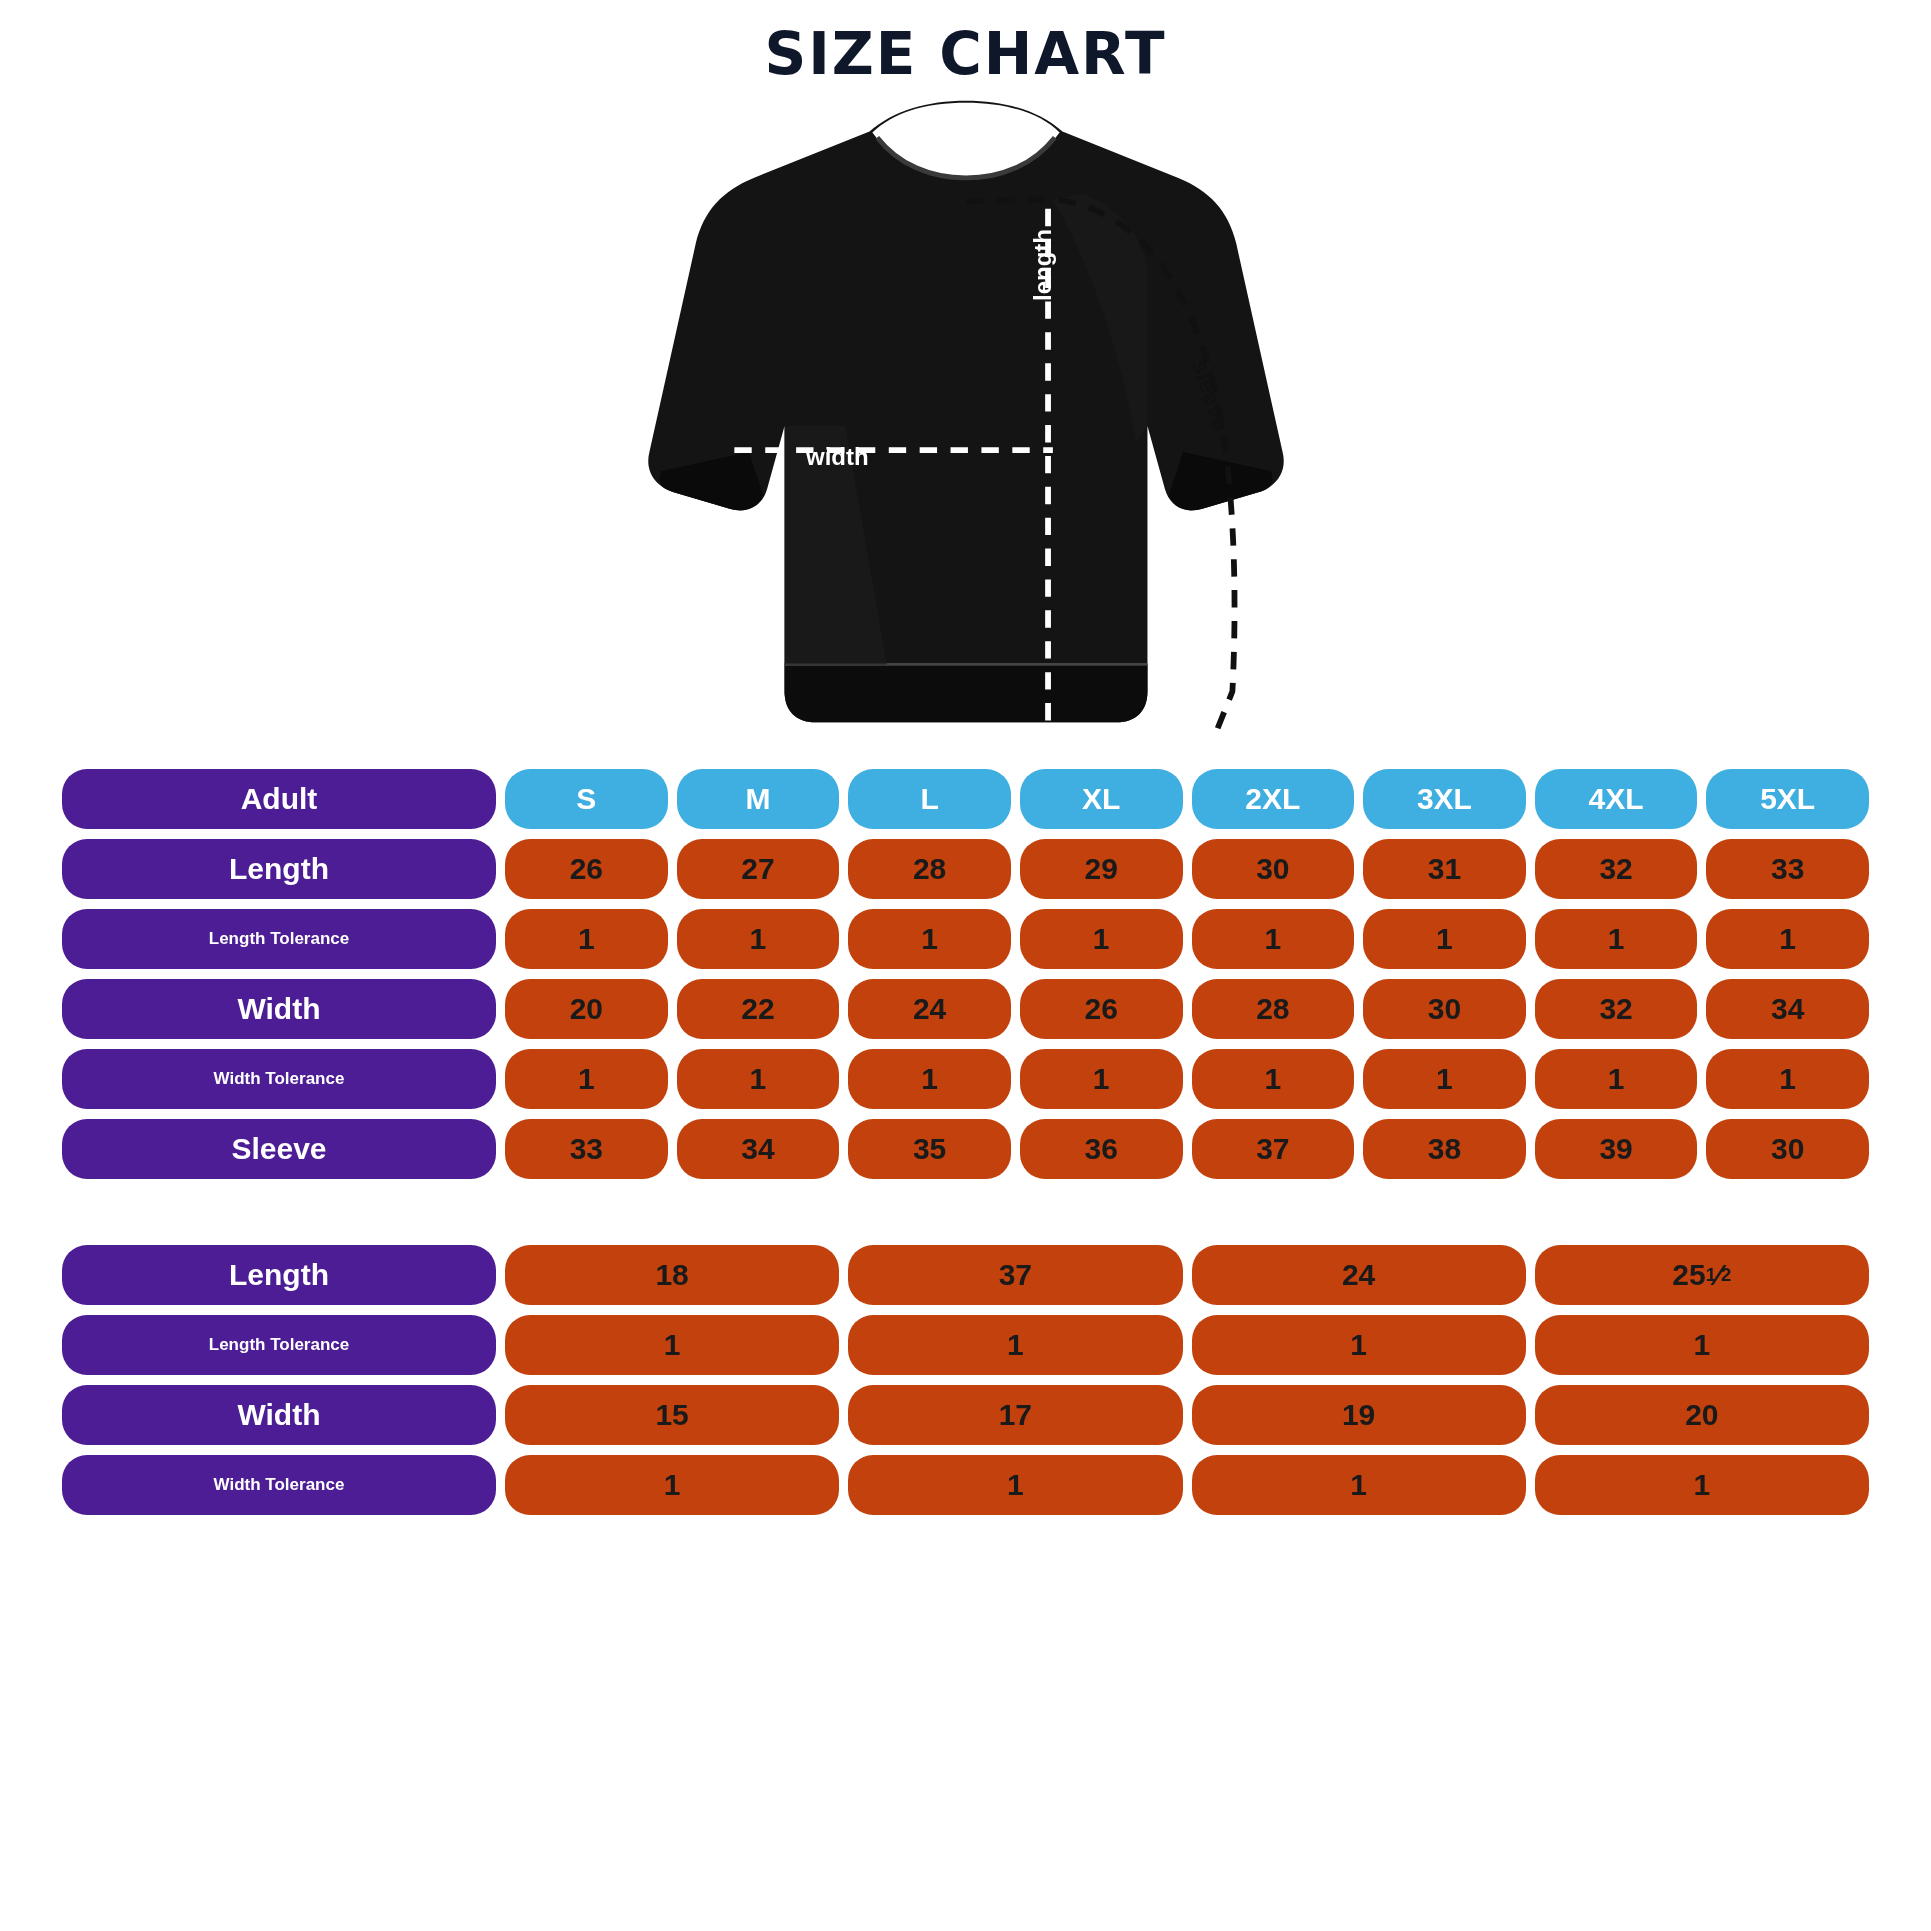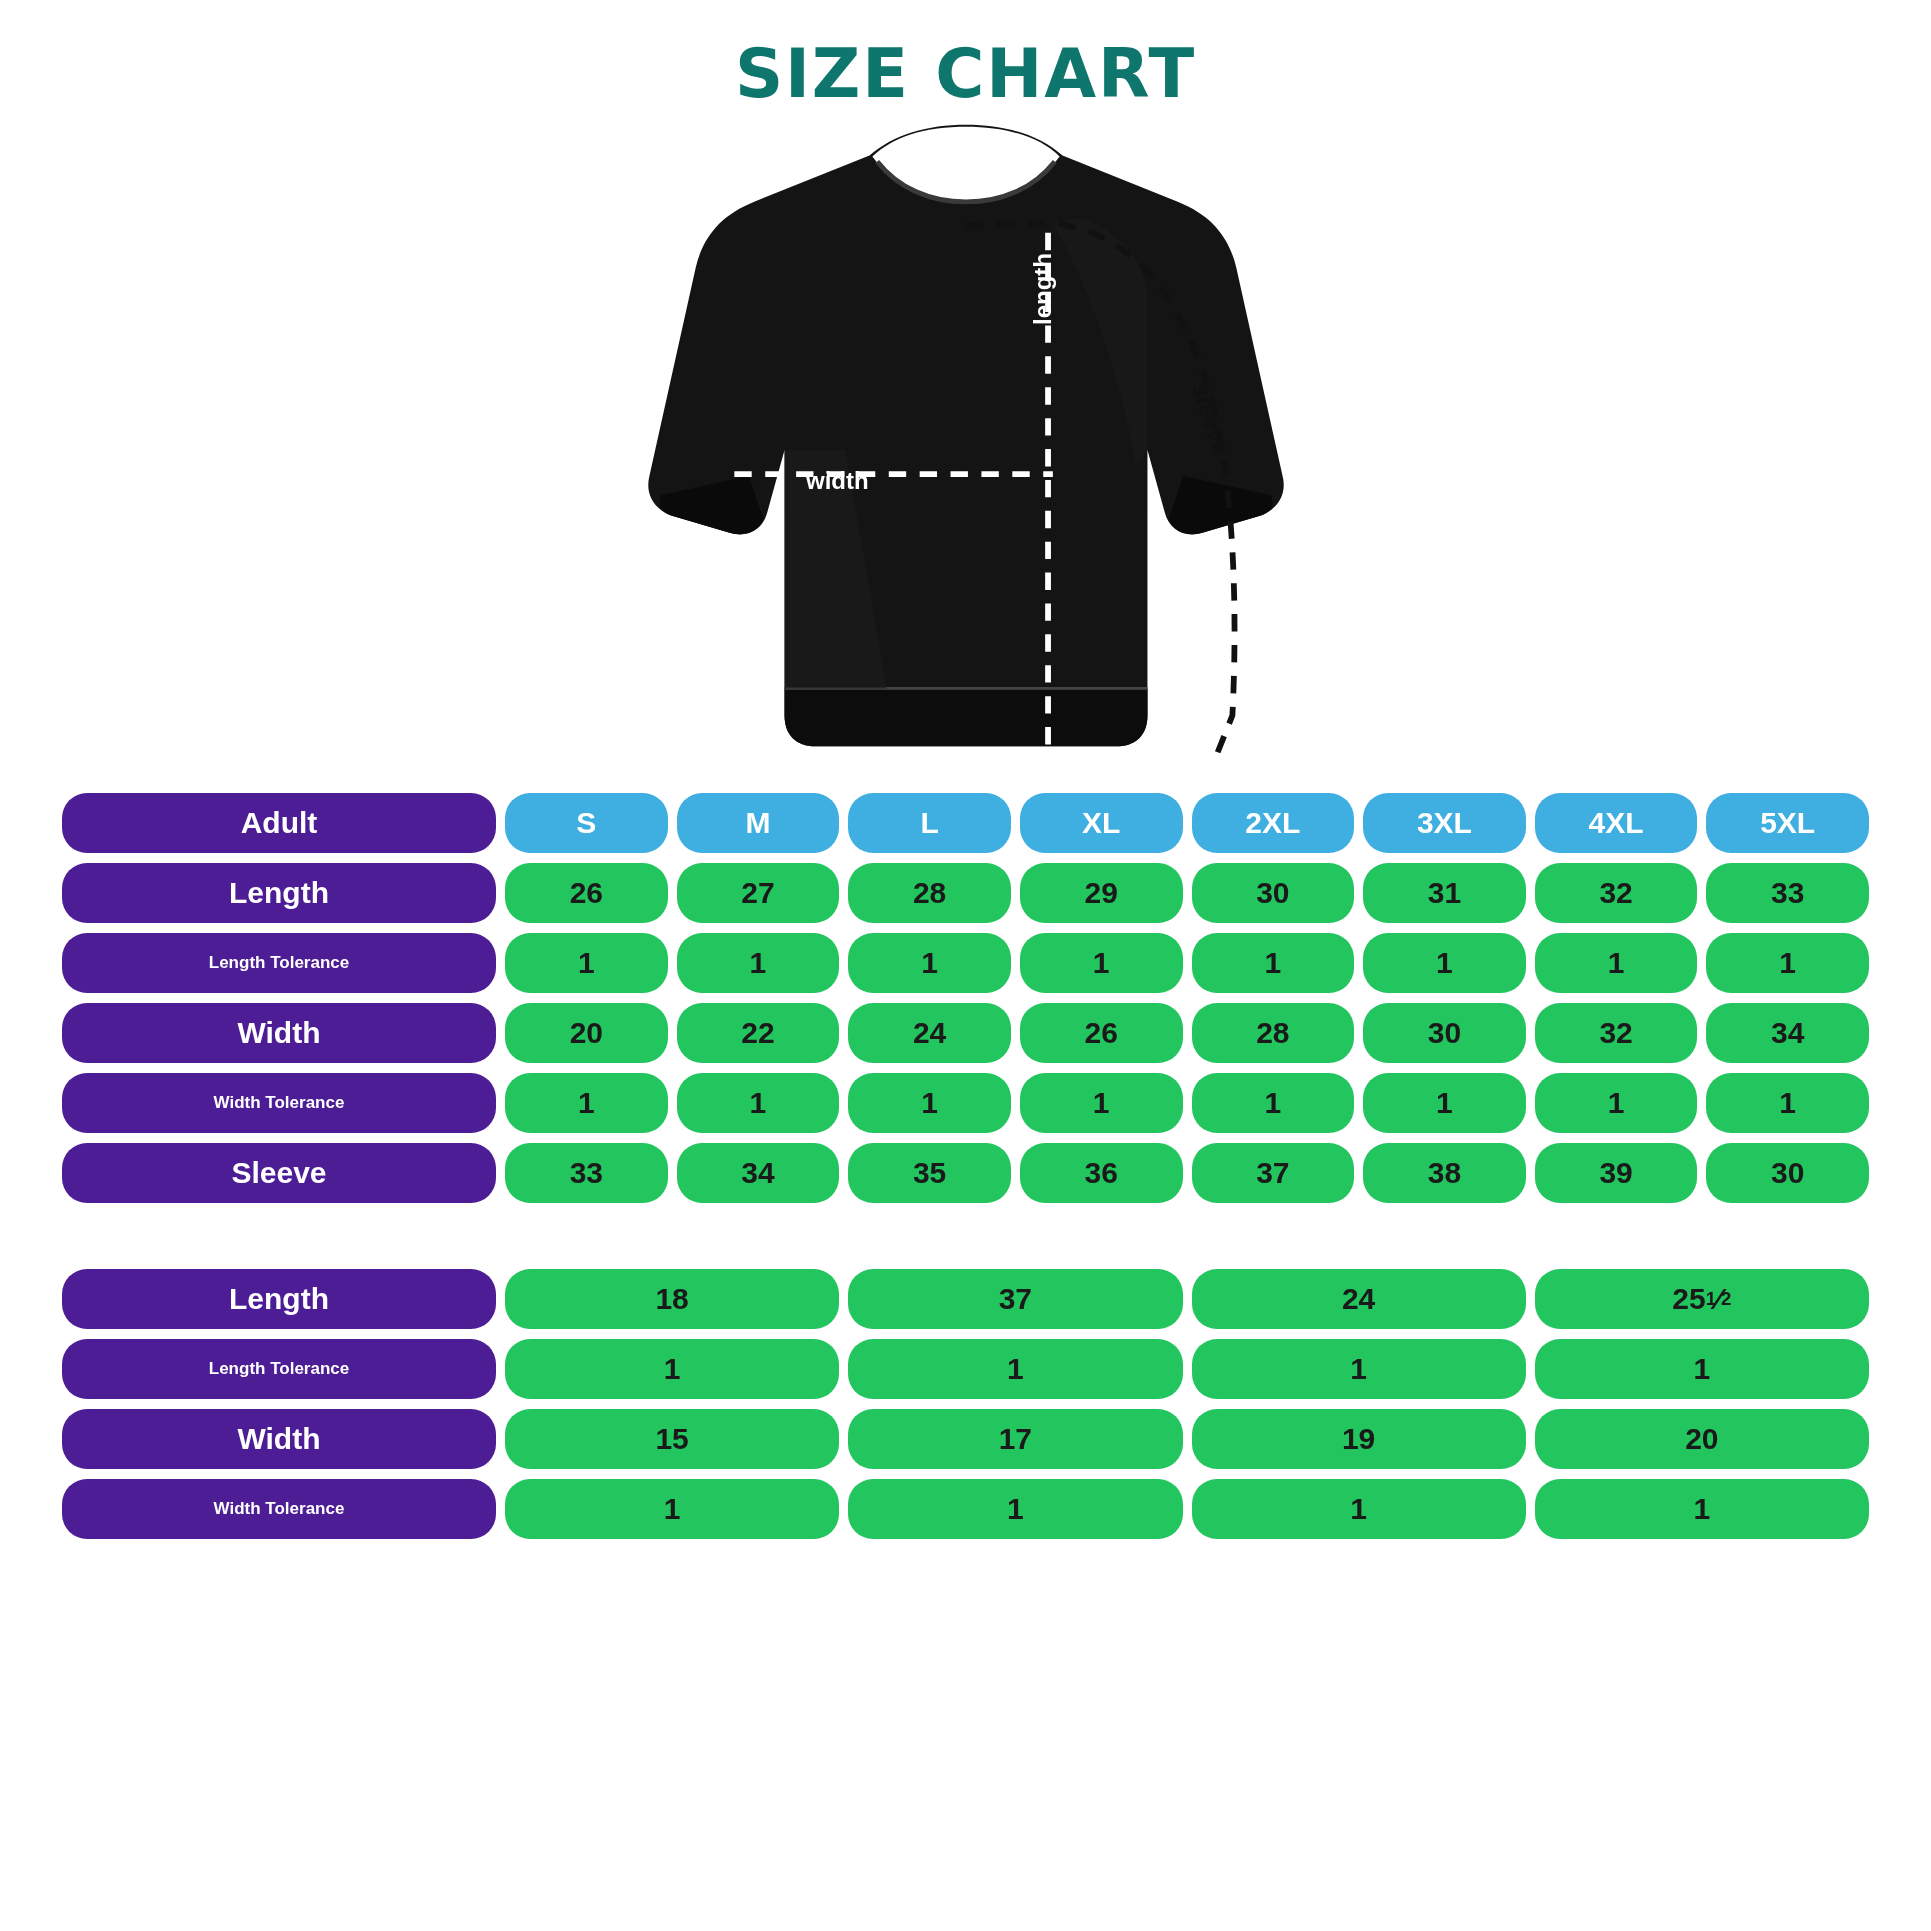--- a/index.html
+++ b/index.html
@@ -15,25 +15,25 @@
   }
   .page {
     position: relative;
     width: 1931px;
     height: 1931px;
     box-sizing: border-box;
     padding: 0 53px;
   }
   .title {
     text-align: center;
-    font-size: 67px;
+    font-size: 58px;
     font-weight: bold;
     letter-spacing: 1.9px;
-    color: #0f766e;
-    margin: 39px 0 0 0;
+    color: #0f172a;
+    margin: 24px 0 0 0;
     line-height: 1.05;
     font-family: "DejaVu Sans", sans-serif;
   }
   
   .garment-area {
     position: relative;
     height: 666px;
     margin-top: 7.7px;
   }
   .garment-wrap {
@@ -93,21 +93,21 @@
   }
   .cell.head-label {
     background: #4c1d95;
     color: #ffffff;
   }
   .cell.head-size {
     background: #3FAEE0;
     color: #ffffff;
   }
   .cell.value {
-    background: #22c55e;
+    background: #c2410c;
     color: #1a1a1a;
   }
   .row-label-col { width: 434px; }
   .cell.head-label.small { font-size: 17px; }
   sup { font-size: 0.62em; vertical-align: super; }
   .frac { font-size: 0.62em; }
   .table-gap { height: 46px; }
 </style>
 </head>
 <body>

